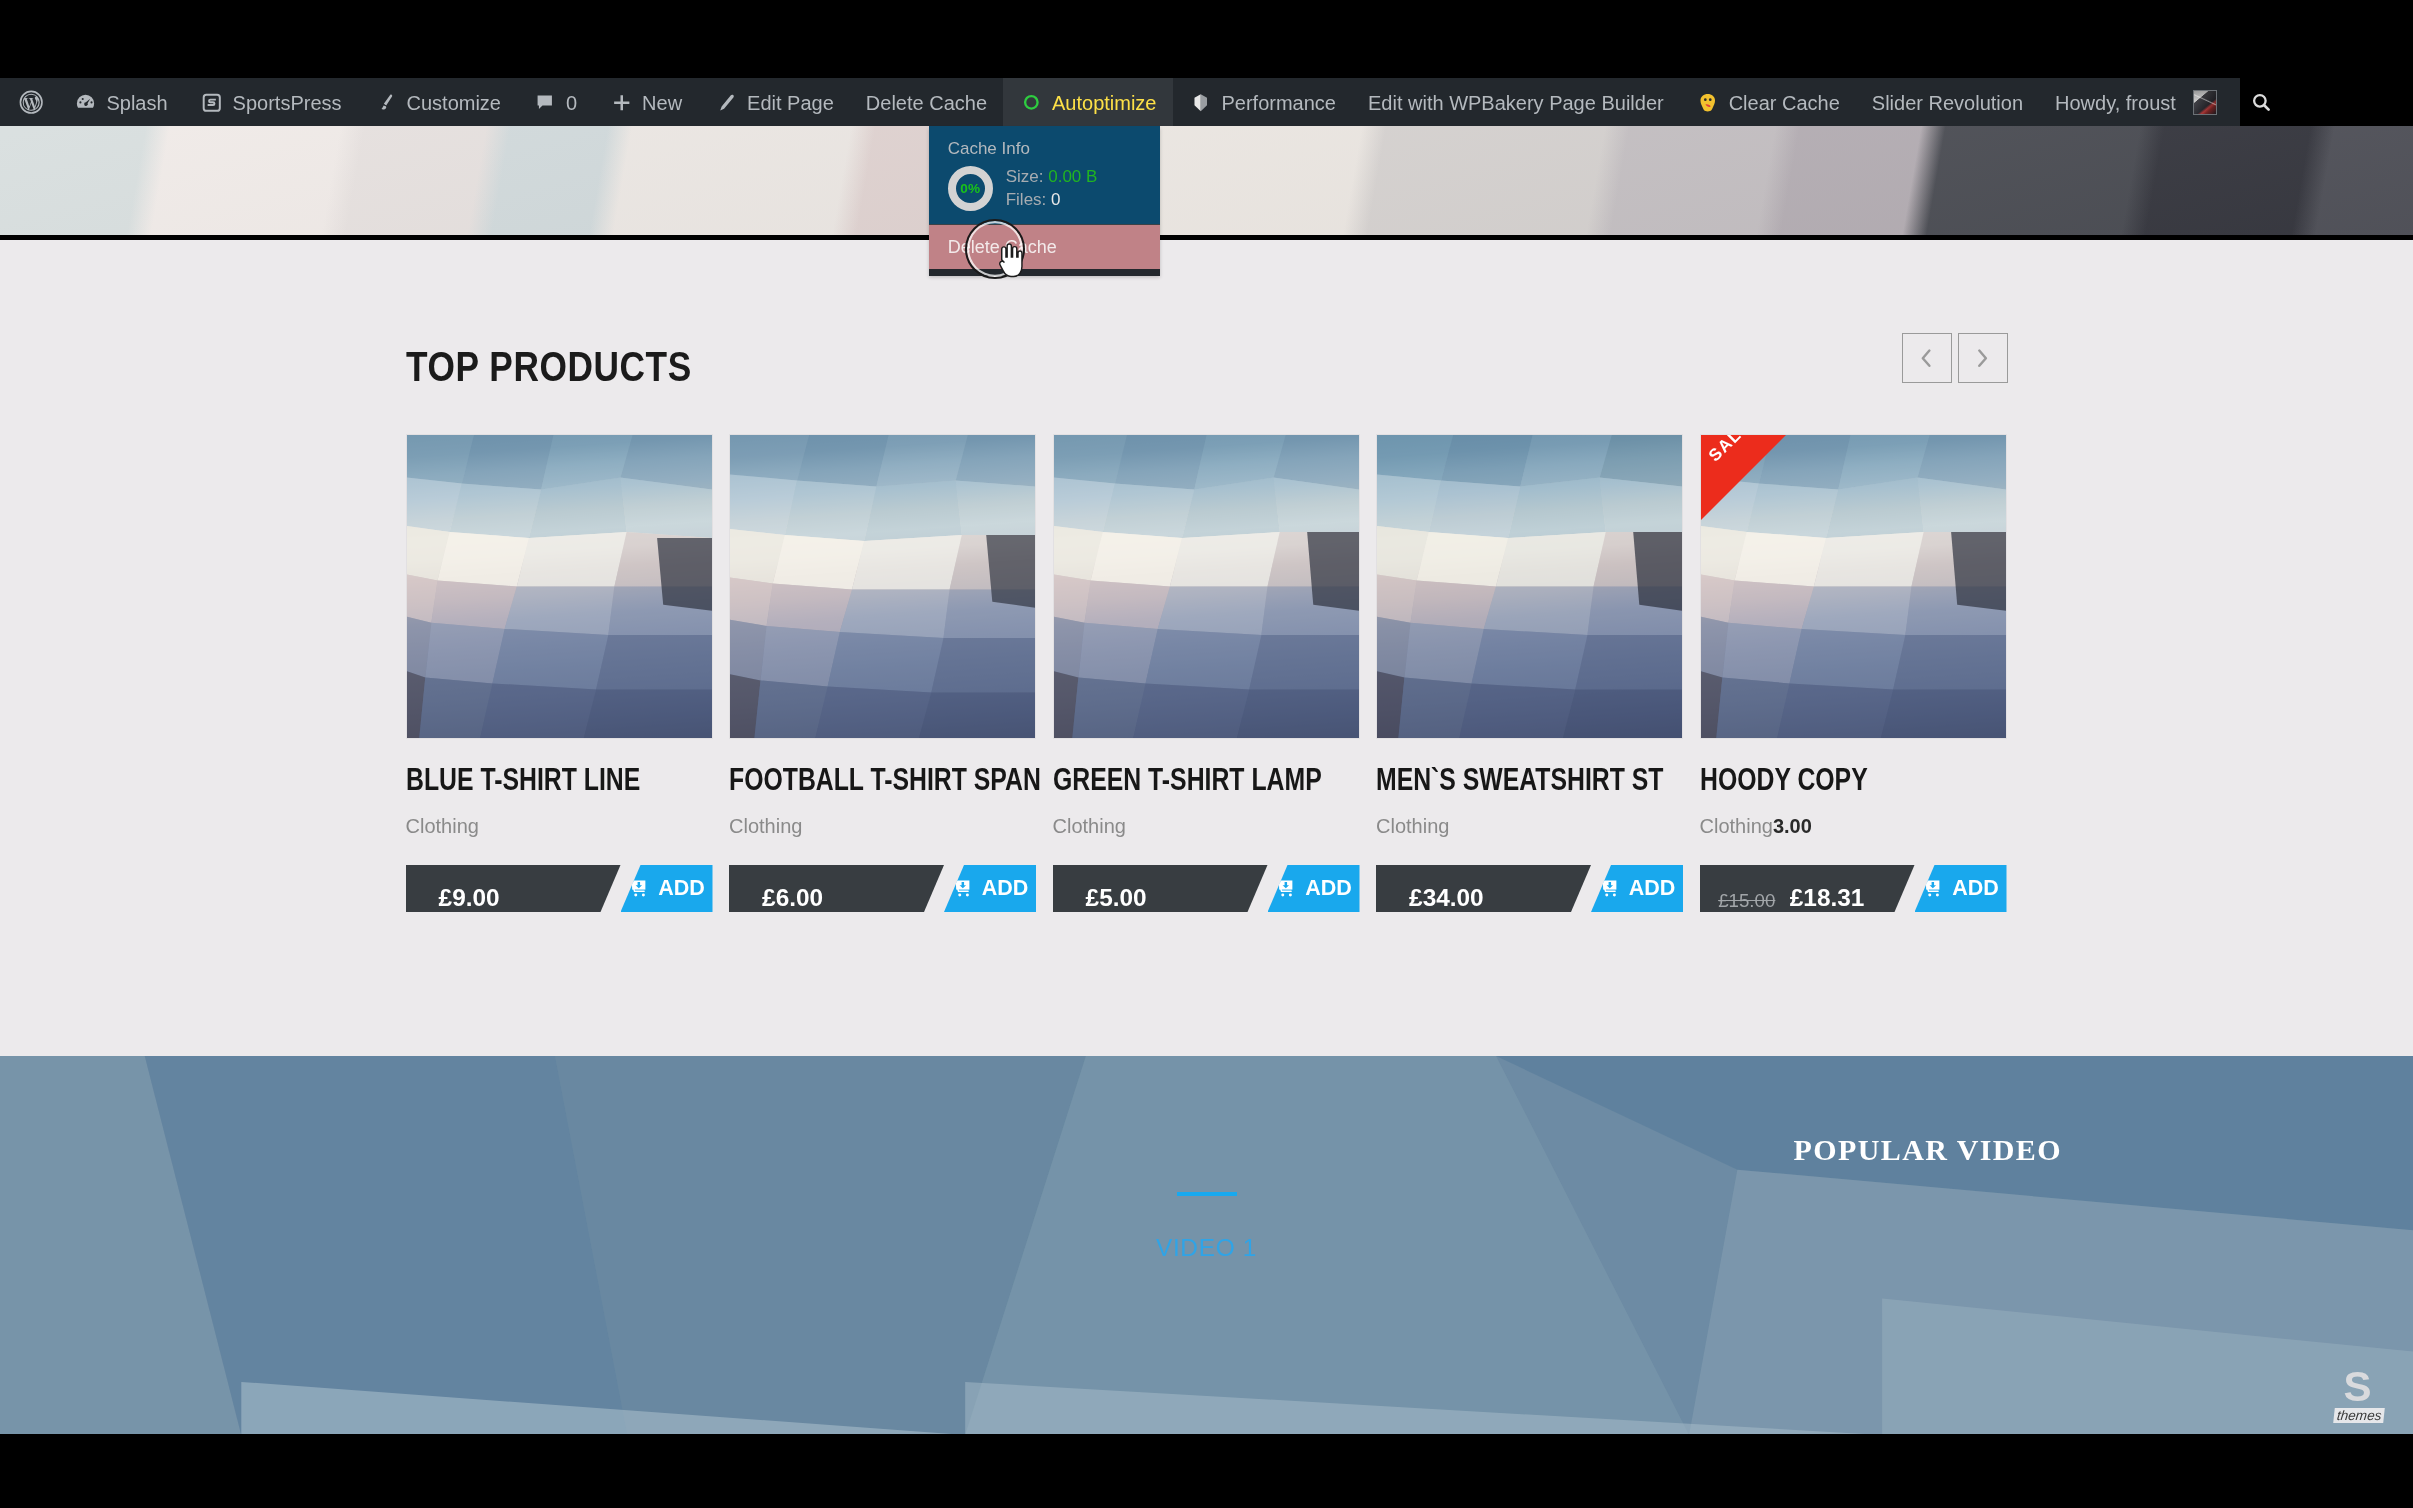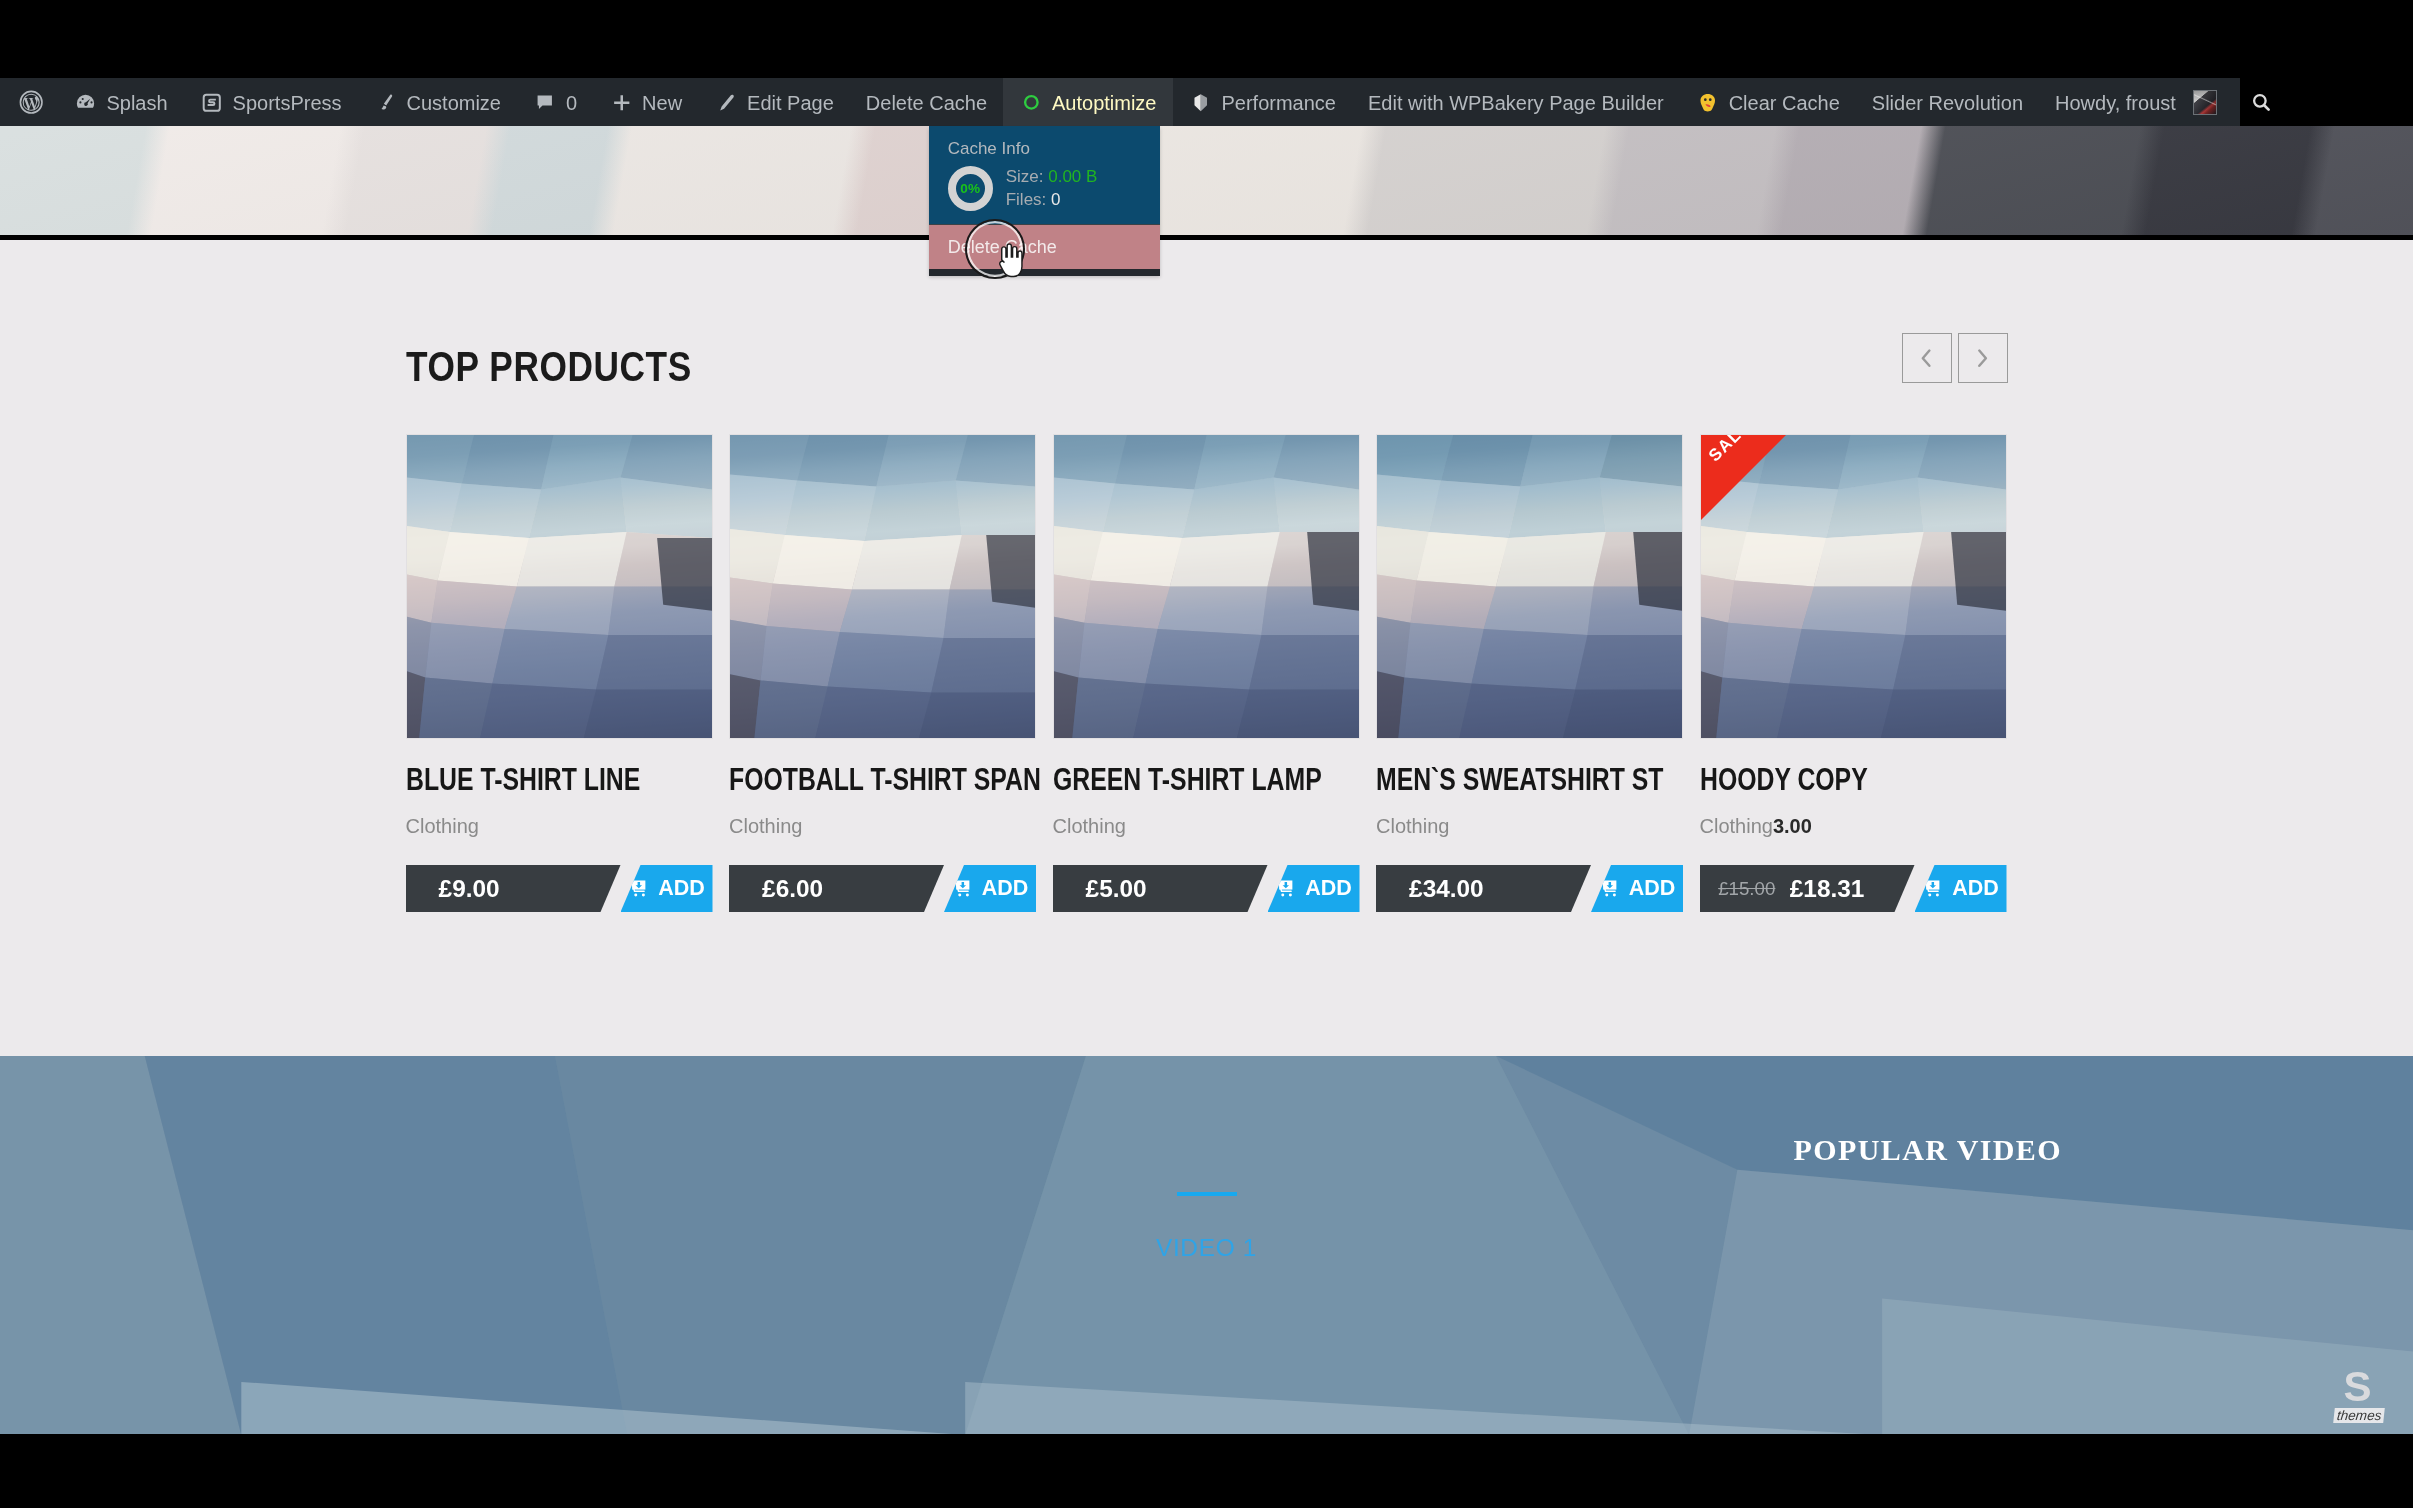--- a/index.html
+++ b/index.html
@@ -23,21 +23,21 @@
   }
   .ab-left { display: flex; align-items: stretch; }
   .ab-right { display: flex; align-items: stretch; margin-left: auto; padding-right: 13px; }
   .ab-item {
     display: flex; align-items: center; gap: 8.6px;
     padding: 0 16px; color: #b4b9be; white-space: nowrap; cursor: pointer;
     font-size: 20px; line-height: 1;
   }
   .ab-item.wp-logo { padding: 0 14.4px 0 18.7px; }
   .ab-item.active { background: #32373c; color: #00b9eb; position: relative; }
-  .ab-item.active .ab-label { color: #fef9c3; }
+  .ab-item.active .ab-label { color: #fde047; }
   .ab-icon { display:inline-flex; align-items:center; justify-content:center; width: 24.4px; height: 24.4px; flex: 0 0 auto; }
   .ab-icon svg { display: block; }
 
   .avatar-box {
     width: 24.4px; height: 24.4px; margin-left: 8.6px; flex: 0 0 auto;
     border: 0.7px solid #6c7176; overflow:hidden; position: relative;
     background: linear-gradient(140deg,#cfcfcf 0%, #efefef 28%, #4a4a50 30%, #2a2a30 62%, #b23a3a 70%, #7a2525 78%, #1d1d22 100%);
   }
   .avatar-box:after{
     content:""; position:absolute; inset:0;
@@ -154,21 +154,21 @@
     margin-top: 17px; font-size: 20px; color: #8a8a8a;
   }
   .product-cat .extra { color: #2a2a2a; font-weight: bold; }
 
   .price-bar {
     position: relative; margin-top: 27px; height: 47px; display: flex;
     overflow: hidden;
   }
   .price-left {
     background: #383d41; color: #fff; flex: 1 1 auto;
-    display: flex; align-items: center; gap: 14.4px;
+    display: flex; align-items: flex-end; gap: 14.4px;
     padding-left: 18.7px; font-size: 24.4px; font-weight: bold;
     clip-path: polygon(0 0, 100% 0, calc(100% - 20px) 100%, 0 100%);
     position: relative;
   }
   .price-old { color: #a2a6a9; font-size: 18.7px; font-weight: normal; text-decoration: line-through; }
   .price-right {
     background: #19a8ed; color: #fff; width: 92px; flex: 0 0 auto;
     display: flex; align-items: center; justify-content: center; gap: 8.6px;
     font-size: 21.5px; font-weight: bold; cursor: pointer;
     clip-path: polygon(20px 0, 100% 0, 100% 100%, 0 100%);

